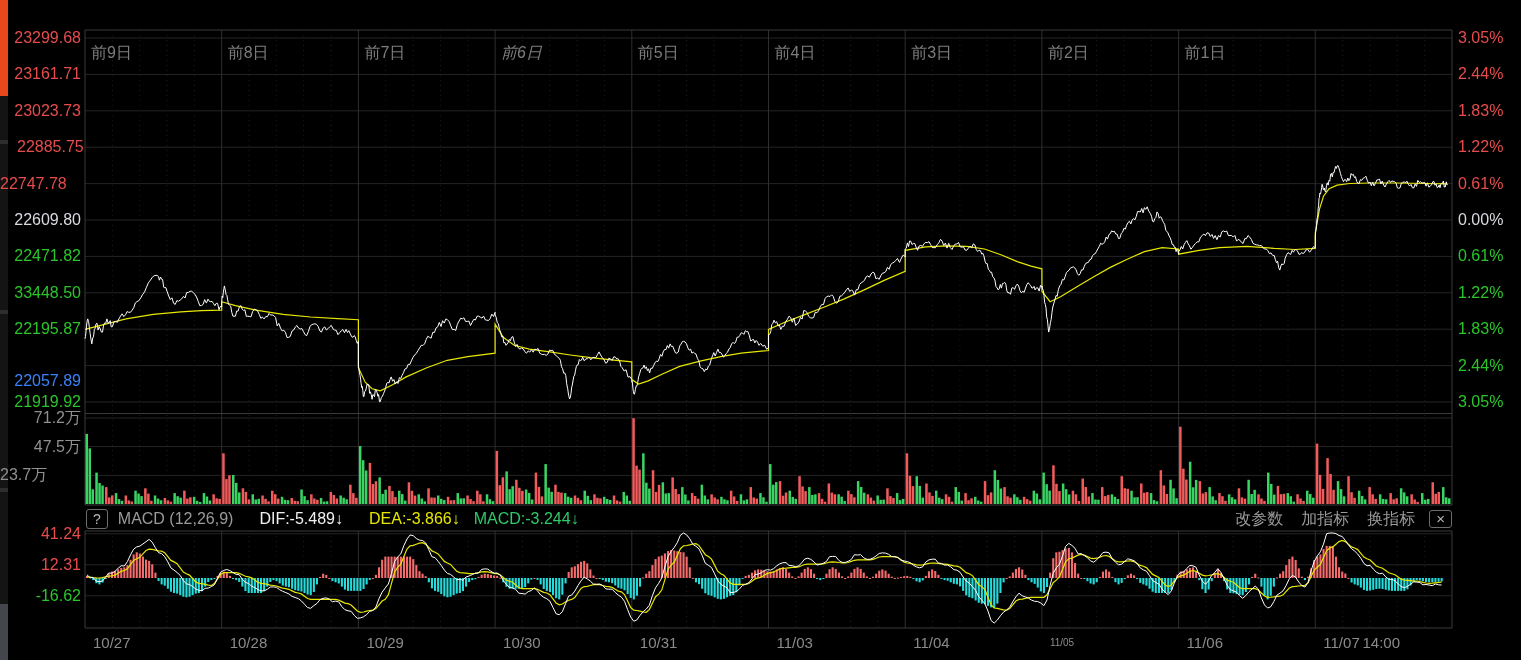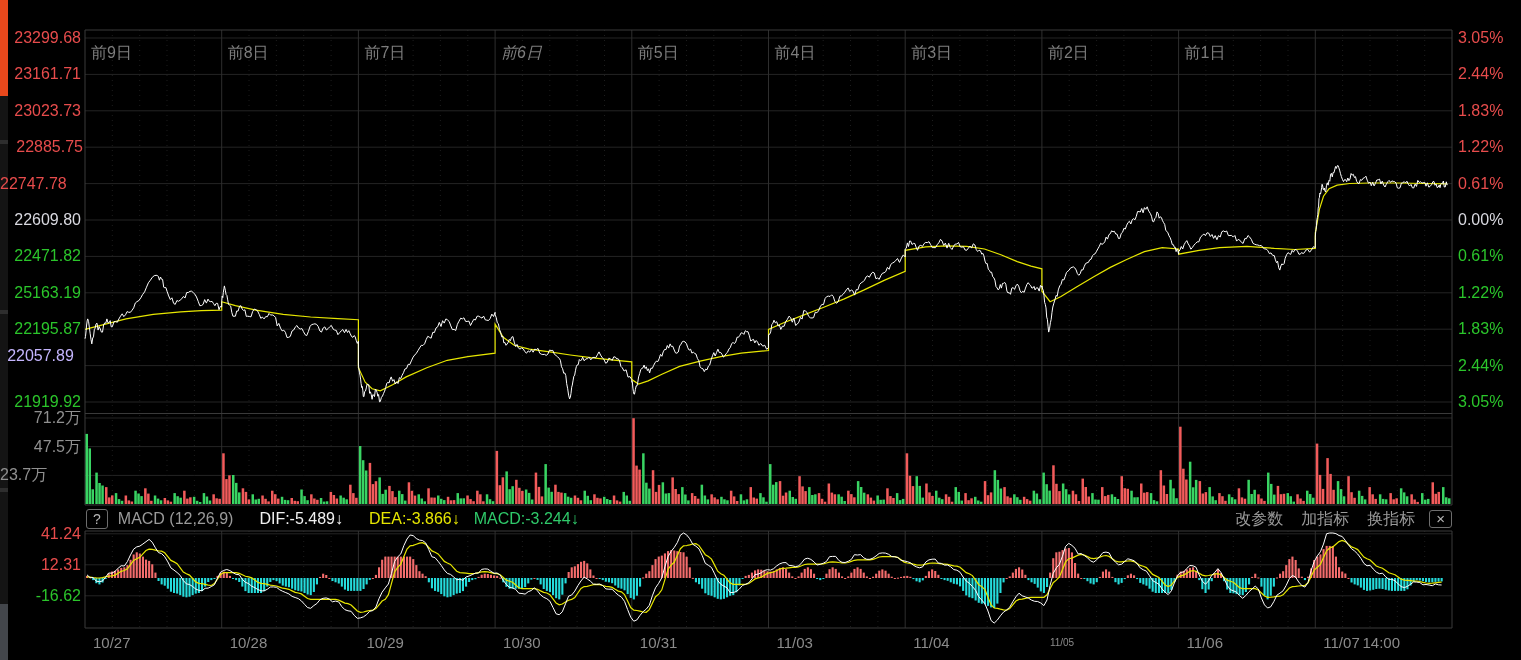--- a/index.html
+++ b/index.html
@@ -1046,27 +1046,27 @@
     <span class="mbtn">改参数</span>
     <span class="mbtn">加指标</span>
     <span class="mbtn">换指标</span>
     <span class="mclose">×</span>
   </div>
 
   <div id="labels">
       <span class="axlab" style="left: 0px; width: 81px; text-align: right; top: 29px; color: rgb(231, 76, 76);">23299.68</span>
       <span class="axlab" style="left: 0px; width: 81px; text-align: right; top: 65.4px; color: rgb(231, 76, 76);">23161.71</span>
       <span class="axlab" style="left: 0px; width: 81px; text-align: right; top: 101.8px; color: rgb(231, 76, 76);">23023.73</span>
-      <span class="axlab" style="left: 2px; width: 81px; text-align: right; top: 138.2px; color: rgb(231, 76, 76);">22885.75</span>
+      <span class="axlab" style="left: 17px; width: 81px; text-align: left; top: 138.2px; color: rgb(231, 76, 76);">22885.75</span>
       <span class="axlab" style="left: 0px; width: 81px; text-align: left; top: 174.6px; color: rgb(231, 76, 76);">22747.78</span>
       <span class="axlab" style="left: 0px; width: 81px; text-align: right; top: 211px; color: rgb(217, 217, 224);">22609.80</span>
       <span class="axlab" style="left: 0px; width: 81px; text-align: right; top: 247.4px; color: rgb(43, 197, 43);">22471.82</span>
-      <span class="axlab" style="left: 0px; width: 81px; text-align: right; top: 283.8px; color: rgb(43, 197, 43);">25163.19</span>
+      <span class="axlab" style="left: 0px; width: 81px; text-align: right; top: 283.8px; color: rgb(43, 197, 43);">33448.50</span>
       <span class="axlab" style="left: 0px; width: 81px; text-align: right; top: 320.2px; color: rgb(43, 197, 43);">22195.87</span>
-      <span class="axlab" style="left: 0px; width: 81px; text-align: center; top: 347px; color: #c4b5fd;">22057.89</span>
+      <span class="axlab" style="left: 0px; width: 81px; text-align: right; top: 372px; color: #3b82f6;">22057.89</span>
       <span class="axlab" style="left: 0px; width: 81px; text-align: right; top: 393px; color: rgb(43, 197, 43);">21919.92</span>
       <span class="axlab" style="left: 1458px; top: 29px; color: rgb(231, 76, 76);">3.05%</span>
       <span class="axlab" style="left: 1458px; top: 65.4px; color: rgb(231, 76, 76);">2.44%</span>
       <span class="axlab" style="left: 1458px; top: 101.8px; color: rgb(231, 76, 76);">1.83%</span>
       <span class="axlab" style="left: 1458px; top: 138.2px; color: rgb(231, 76, 76);">1.22%</span>
       <span class="axlab" style="left: 1458px; top: 174.6px; color: rgb(231, 76, 76);">0.61%</span>
       <span class="axlab" style="left: 1458px; top: 211px; color: rgb(217, 217, 224);">0.00%</span>
       <span class="axlab" style="left: 1458px; top: 247.4px; color: rgb(43, 197, 43);">0.61%</span>
       <span class="axlab" style="left: 1458px; top: 283.8px; color: rgb(43, 197, 43);">1.22%</span>
       <span class="axlab" style="left: 1458px; top: 320.2px; color: rgb(43, 197, 43);">1.83%</span>

